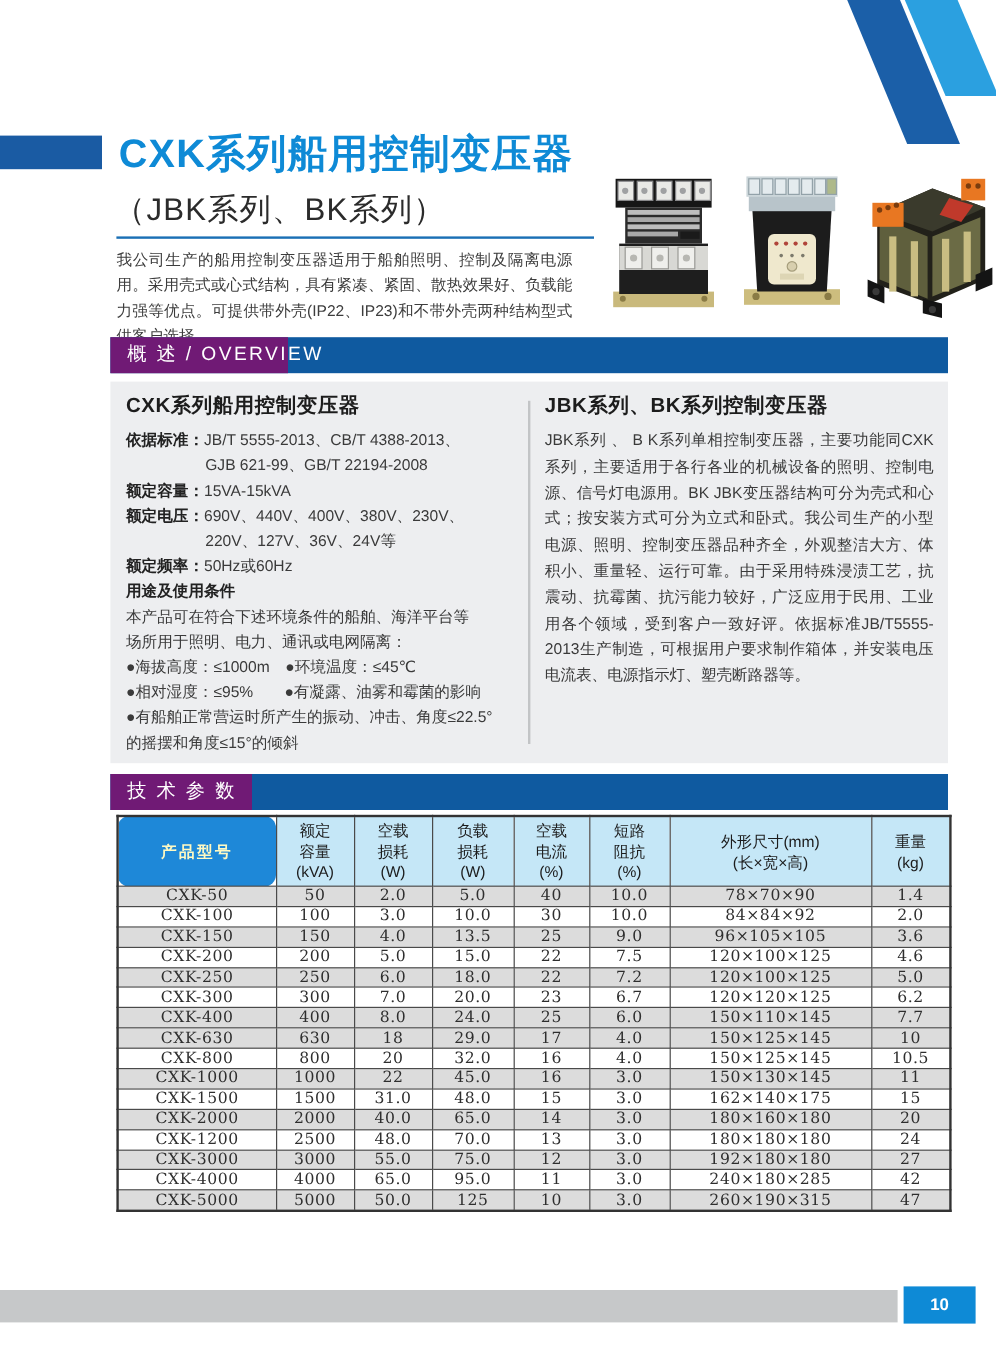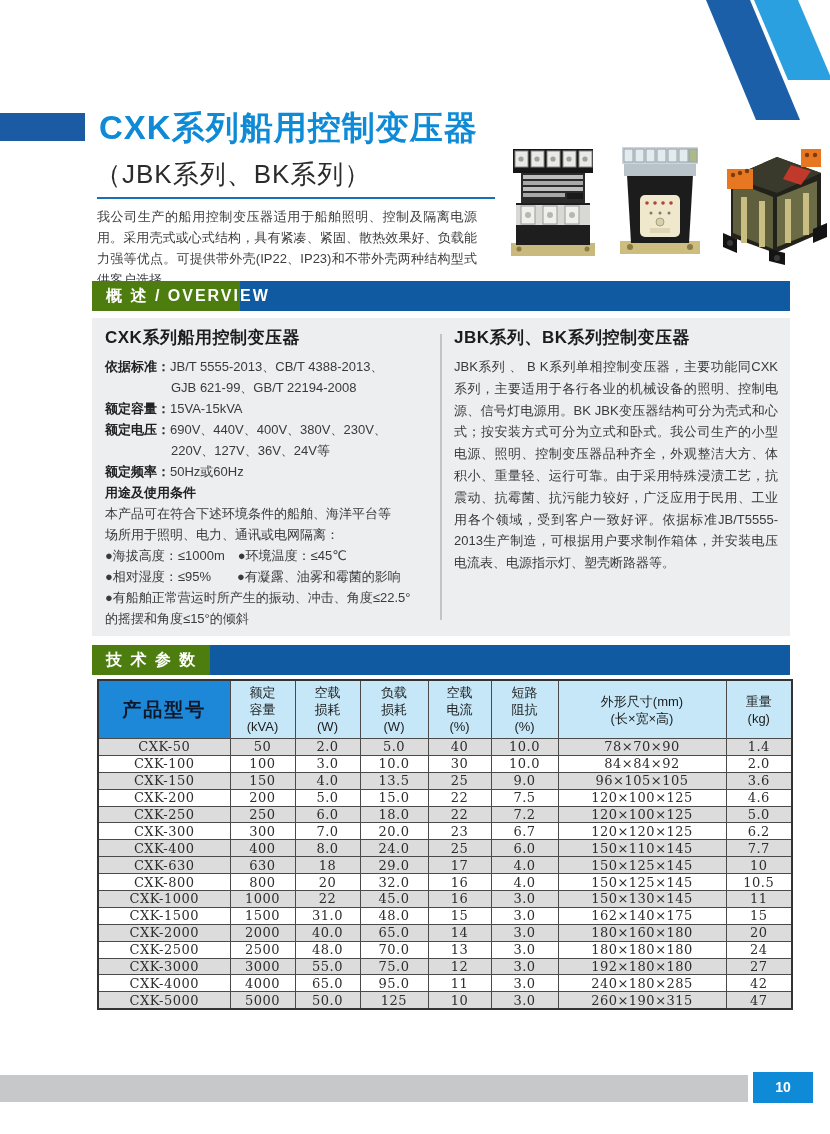--- a/index.html
+++ b/index.html
@@ -21,43 +21,43 @@
   .intro { position:absolute; left:97px; top:206px; width:380px; font-size:13px; line-height:21px; color:#3d3d3d; text-align:justify; }
 
   
   .photos { position:absolute; left:503px; top:141px; width:327px; height:126px; display:flex; gap:7px; align-items:flex-end; }
   .photo { background:#fff; }
 
   
   .banner { position:absolute; left:92px; width:698px; height:30px; background:#0f5aa0; }
   .banner-overview { top:281px; }
   .banner-tech { top:645px; }
-  .banner-light { position:absolute; left:0; top:0; height:30px; background:#4d7c0f; color:#fff;
-    font-size:16px; font-weight:bold; letter-spacing:2px; line-height:30px; padding-left:14px; white-space:nowrap; }
+  .banner-light { position:absolute; left:0; top:0; height:30px; background:#701a75; color:#fff;
+    font-size:16px; font-weight:normal; letter-spacing:2px; line-height:30px; padding-left:14px; white-space:nowrap; }
   .banner-overview .banner-light { width:148px; }
   .banner-tech .banner-light { width:118px; }
 
   
   .overview-box { position:absolute; left:92px; top:318px; width:698px; height:318px; background:#edeef0; overflow:hidden; }
   .col-divider { position:absolute; left:348px; top:16px; height:286px; width:2px; background:#c2c4c6; }
   .col-left  { position:absolute; left:13px;  top:8px;  width:330px; }
   .col-right { position:absolute; left:362px; top:8px;  width:324px; }
   .col-heading { font-size:17px; font-weight:bold; color:#1c1c1c; margin-bottom:7px; letter-spacing:0.5px; }
   .spec-line { font-size:13px; line-height:21px; color:#3a3a3a; white-space:nowrap; }
   .spec-line b { color:#222;text-align:right; }
   .spec-line.ind { padding-left:66px; }
   .col-right p { font-size:13px; line-height:21.8px; color:#3a3a3a; text-align:justify; }
 
   
   table.tech { position:absolute; left:97px; top:679px; width:694px; border-collapse:collapse; table-layout:fixed;
     font-family:"DejaVu Serif","Liberation Serif",serif; }
   table.tech th, table.tech td { border:1px solid #4a4a4a; text-align:center; vertical-align:middle; overflow:hidden; }
   table.tech { border:2px solid #333; }
-  th.h-primary { background:#1e88d8; color:#0f172a; font-size:19px; font-weight:bold;
-    font-family:"Liberation Sans",sans-serif; letter-spacing:2px; }
+  th.h-primary { background:#1e88d8; color:#fef9c3; font-size:13px; font-weight:bold;
+    font-family:"Liberation Sans",sans-serif; letter-spacing:2px;border-radius:10px; }
   th.h-cell { background:#c5e7f7; color:#1c1c1c; font-size:13px; font-weight:normal;
     font-family:"Liberation Sans",sans-serif; line-height:17px; padding:3px 0; }
   table.tech thead tr { height:57px; }
   table.tech tbody tr { height:16.9px; }
   table.tech td { font-size:13px; color:#2e2e2e; line-height:15px; padding:0; letter-spacing:0.5px; }
   table.tech tbody tr.alt { background:#dcdcdc; }
 
   
   .footer-bar { position:absolute; left:0; top:1075px; width:748px; height:27px; background:#c6c8c9; }
   .page-num { position:absolute; left:753px; top:1072px; width:60px; height:31px; background:#0e8ad6;
@@ -360,21 +360,21 @@
           <td>CXK-2000</td>
           <td>2000</td>
           <td>40.0</td>
           <td>65.0</td>
           <td>14</td>
           <td>3.0</td>
           <td>180×160×180</td>
           <td>20</td>
         </tr>
         <tr>
-          <td>CXK-2500</td>
+          <td>CXK-1200</td>
           <td>2500</td>
           <td>48.0</td>
           <td>70.0</td>
           <td>13</td>
           <td>3.0</td>
           <td>180×180×180</td>
           <td>24</td>
         </tr>
         <tr class="alt">
           <td>CXK-3000</td>

